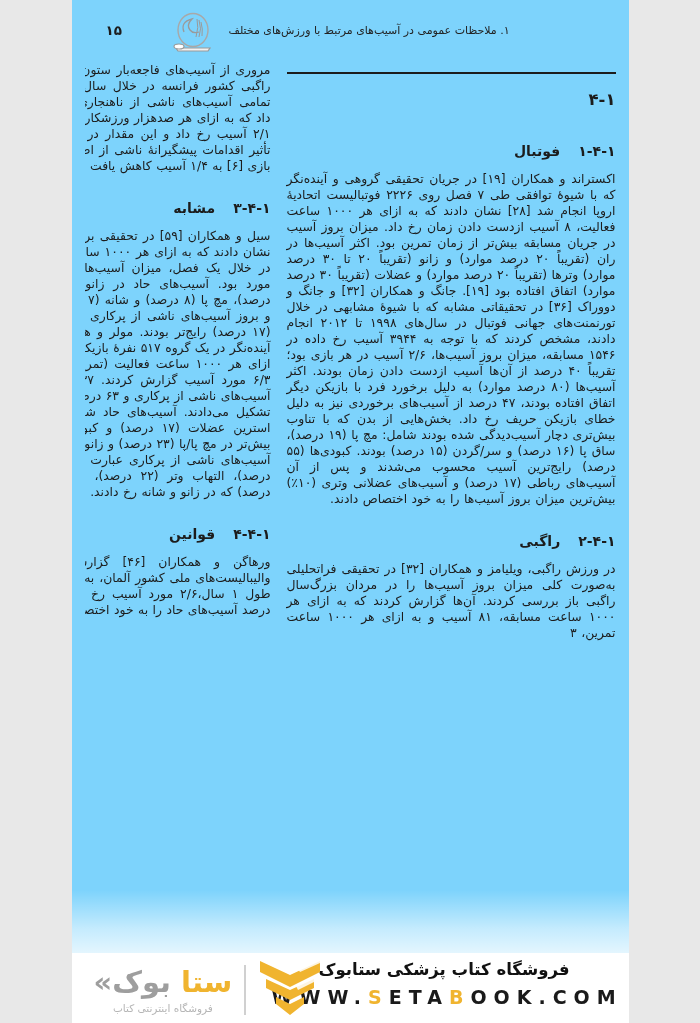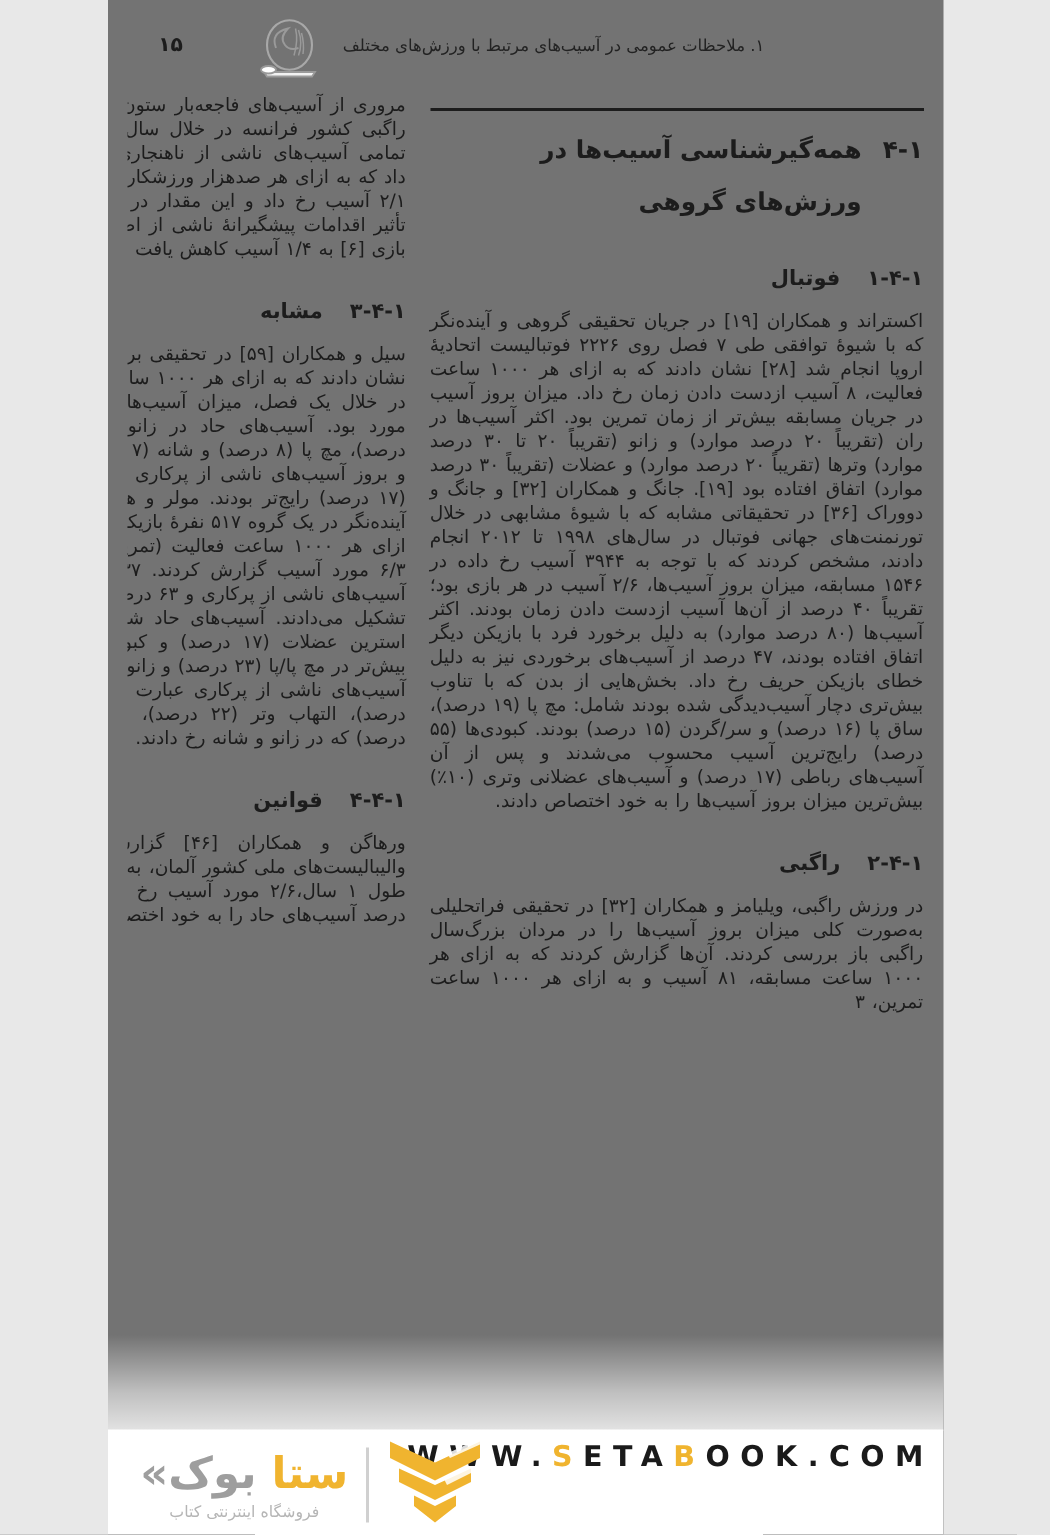--- a/index.html
+++ b/index.html
@@ -1,18 +1,18 @@
 <!DOCTYPE html>
 <html lang="fa" dir="rtl" style="--accent: #F0B42F; --logoGray: #9E9E9E;"><head>
 <meta charset="utf-8">
 <style>
   html,body{margin:0;padding:0;background:#e8e8e8;}
   .page{
     position:relative;width:557px;height:1023px;margin:0 auto;
-    background:#737373;overflow:hidden;
+    background:#7dd3fc;overflow:hidden;
     font-family:"DejaVu Sans",sans-serif;color:#1c1c1c;direction:rtl;
   }
   
   .header{position:absolute;top:10px;left:0;right:0;height:46px;}
   .page-num{position:absolute;left:34px;top:12px;font-size:13.5px;font-weight:bold;}
   .pub-logo{position:absolute;left:98px;top:2px;}
   .header-title{
     position:absolute;left:157px;top:14px;font-size:11px;color:#222;
     white-space:nowrap;direction:rtl;
   }
@@ -65,21 +65,20 @@
     </div>
     <div class="header-title">۱. ملاحظات عمومی در آسیب‌های مرتبط با ورزش‌های مختلف</div>
   </div>
 
   <div class="columns">
 
     <div class="col col-right">
       <div class="rule"></div>
       <div class="h1">
         <span class="secnum">۴-۱</span>
-        <span class="txt">همه‌گیرشناسی آسیب‌ها در ورزش‌های گروهی</span>
       </div>
       <div class="h2">
         <span class="secnum">۱-۴-۱</span>
         <span>فوتبال</span>
       </div>
       <p class="body-p">اکستراند و همکاران [۱۹] در جریان تحقیقی گروهی و آینده‌نگر که با شیوهٔ توافقی طی ۷ فصل روی ۲۲۲۶ فوتبالیست اتحادیهٔ اروپا انجام شد [۲۸] نشان دادند که به ازای هر ۱۰۰۰ ساعت فعالیت، ۸ آسیب ازدست دادن زمان رخ داد. میزان بروز آسیب در جریان مسابقه بیش‌تر از زمان تمرین بود. اکثر آسیب‌ها در ران (تقریباً ۲۰ درصد موارد) و زانو (تقریباً ۲۰ تا ۳۰ درصد موارد) وترها (تقریباً ۲۰ درصد موارد) و عضلات (تقریباً ۳۰ درصد موارد) اتفاق افتاده بود [۱۹]. جانگ و همکاران [۳۲] و جانگ و دووراک [۳۶] در تحقیقاتی مشابه که با شیوهٔ مشابهی در خلال تورنمنت‌های جهانی فوتبال در سال‌های ۱۹۹۸ تا ۲۰۱۲ انجام دادند، مشخص کردند که با توجه به ۳۹۴۴ آسیب رخ داده در ۱۵۴۶ مسابقه، میزان بروز آسیب‌ها، ۲/۶ آسیب در هر بازی بود؛ تقریباً ۴۰ درصد از آن‌ها آسیب ازدست دادن زمان بودند. اکثر آسیب‌ها (۸۰ درصد موارد) به دلیل برخورد فرد با بازیکن دیگر اتفاق افتاده بودند، ۴۷ درصد از آسیب‌های برخوردی نیز به دلیل خطای بازیکن حریف رخ داد. بخش‌هایی از بدن که با تناوب بیش‌تری دچار آسیب‌دیدگی شده بودند شامل: مچ پا (۱۹ درصد)، ساق پا (۱۶ درصد) و سر/گردن (۱۵ درصد) بودند. کبودی‌ها (۵۵ درصد) رایج‌ترین آسیب محسوب می‌شدند و پس از آن آسیب‌های رباطی (۱۷ درصد) و آسیب‌های عضلانی وتری (۱۰٪) بیش‌ترین میزان بروز آسیب‌ها را به خود اختصاص دادند.</p>
       <div class="h2">
         <span class="secnum">۲-۴-۱</span>
         <span>راگبی</span>
       </div>
@@ -98,20 +97,21 @@
         <span>قوانین</span>
       </div>
       <p class="body-p">ورهاگن و همکاران [۴۶] گزارش دادند که در جامعهٔ والیبالیست‌های ملی کشور آلمان، به ازای هر ۱۰۰۰ ساعت و در طول ۱ سال،۲/۶ مورد آسیب رخ می‌دهد. آسیب‌های زانو ۴۱ درصد آسیب‌های حاد را به خود اختصاص می‌دهد. آسیب‌های</p>
     </div>
   </div>
 
   <div class="fade"></div>
 
   <div class="banner">
     <div class="banner-right">
+      <div class="store-name">فروشگاه کتاب پزشکی ستابوک</div>
       <div class="store-url"><span>WWW.</span><span class="u-accent">S</span><span>ETA</span><span class="u-accent">B</span><span>OOK.COM</span></div>
     </div>
     <div class="banner-left">
       <div class="wordmark-block">
         <div class="wordmark">
           <span class="wm-gray">«</span>
             <span class="wm-gray">بوک</span>
             <span class="wm-yellow">ستا</span>
         </div>
         <div class="logo-tagline">فروشگاه اینترنتی کتاب</div>

